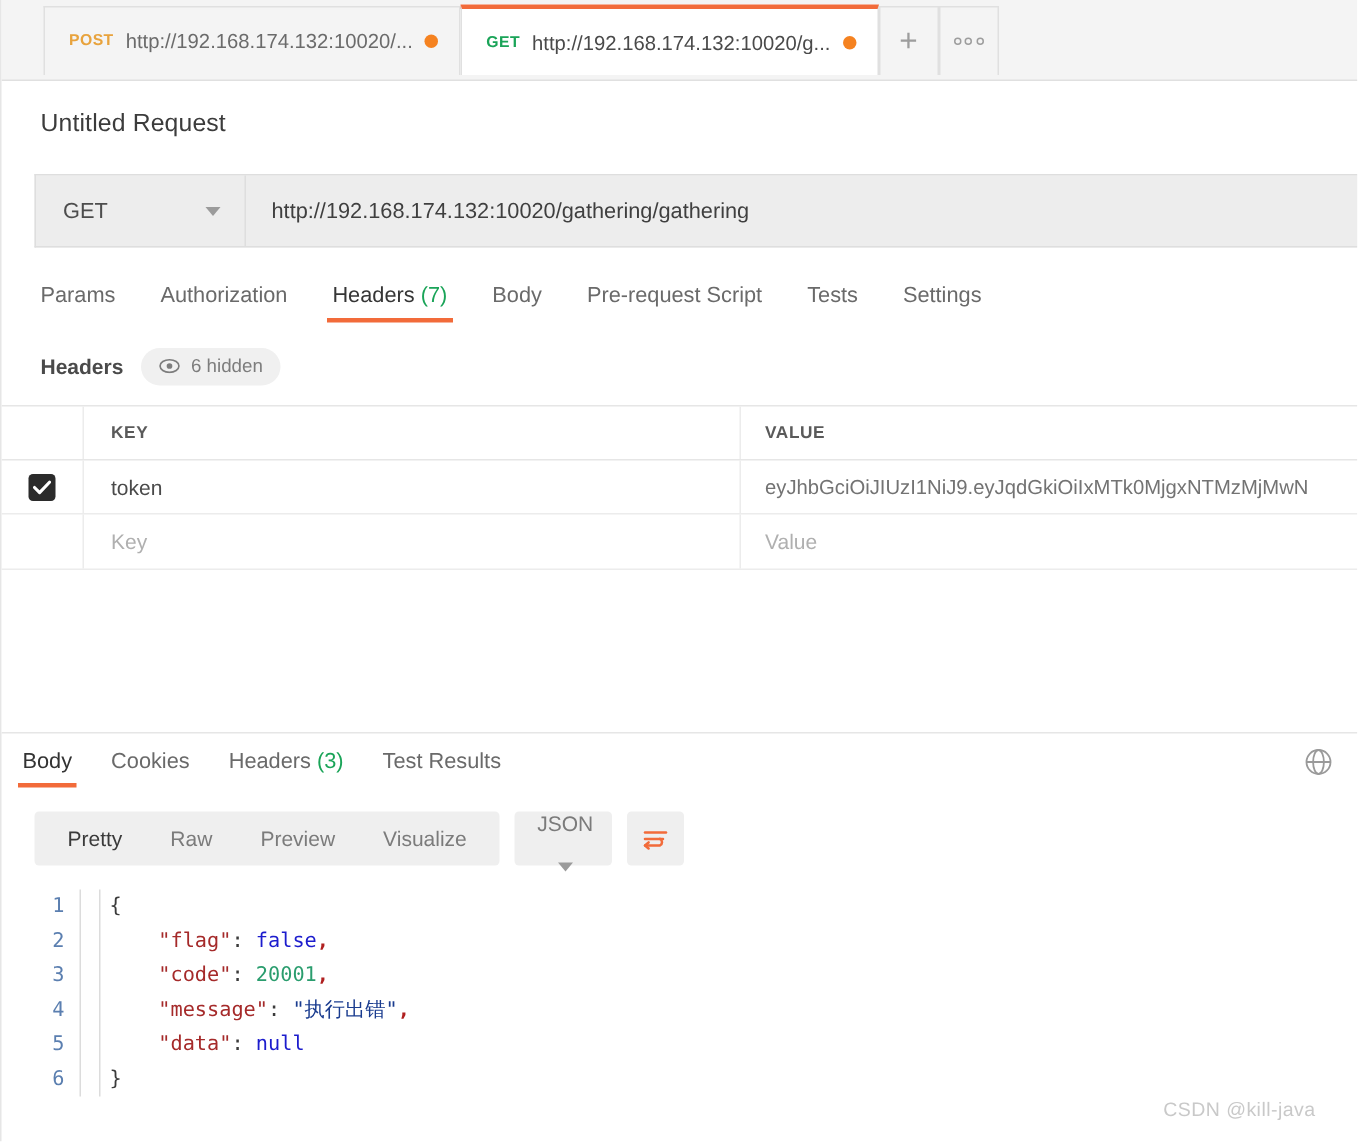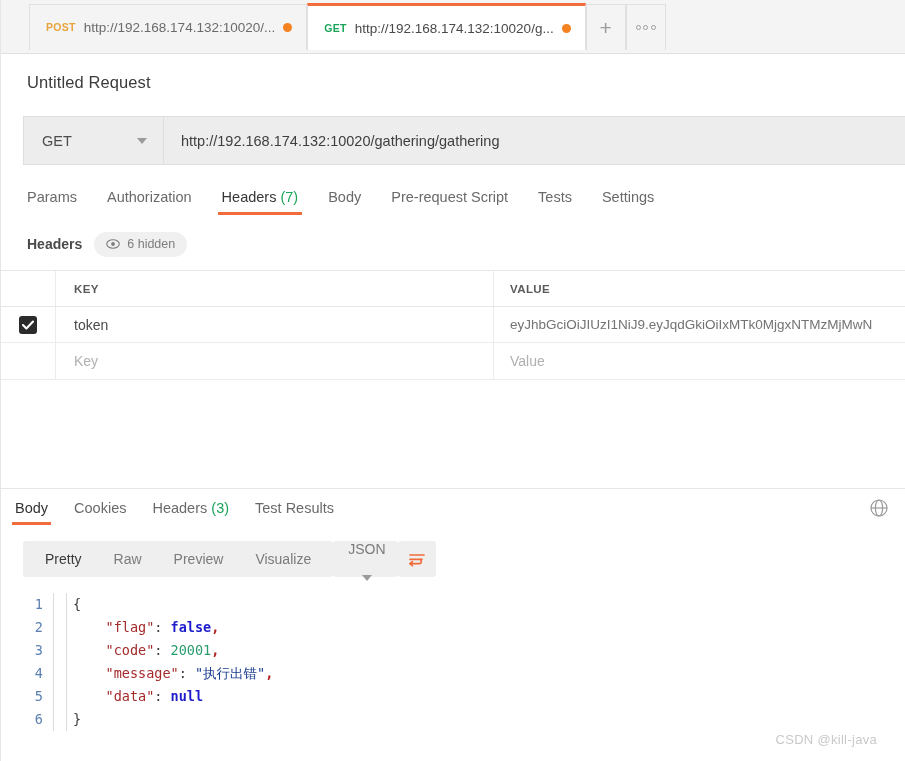--- a/index.html
+++ b/index.html
@@ -284,20 +284,21 @@
     position: absolute;
     right: 16px;
     top: 9px;
     cursor: pointer;
   }
 
   
   .fmt-row {
     display: flex;
     align-items: center;
+    gap: 10px;
     margin: 12px 0 0 22px;
   }
   .fmt-group {
     display: flex;
     align-items: center;
     height: 36px;
     background: #efefef;
     border-radius: 3px;
     padding: 0 6px;
   }
@@ -351,21 +352,21 @@
   .fold-col {
     width: 14px;
     border-left: 1px solid #dcdcdc;
     border-right: 1px solid #dcdcdc;
     margin-right: 6px;
   }
   .code-lines { flex: 1; white-space: pre; }
   .tok-punc  { color: #3b3b3b; }
   .tok-key   { color: #a52a2a; }
   .tok-colon { color: #3b3b3b; }
-  .tok-bool  { color: #1c1ccd; font-weight: bold; margin-top: 18px; }
+  .tok-bool  { color: #1c1ccd; font-weight: normal; margin-top: 18px; }
   .tok-num   { color: #2a9d6e; }
   .tok-str   { color: #1a3c8f; }
   .tok-comma { color: #b02020; font-weight: bold; }
 
   
   .watermark {
     position: absolute;
     right: 28px;
     bottom: 14px;
     font-size: 13px;

